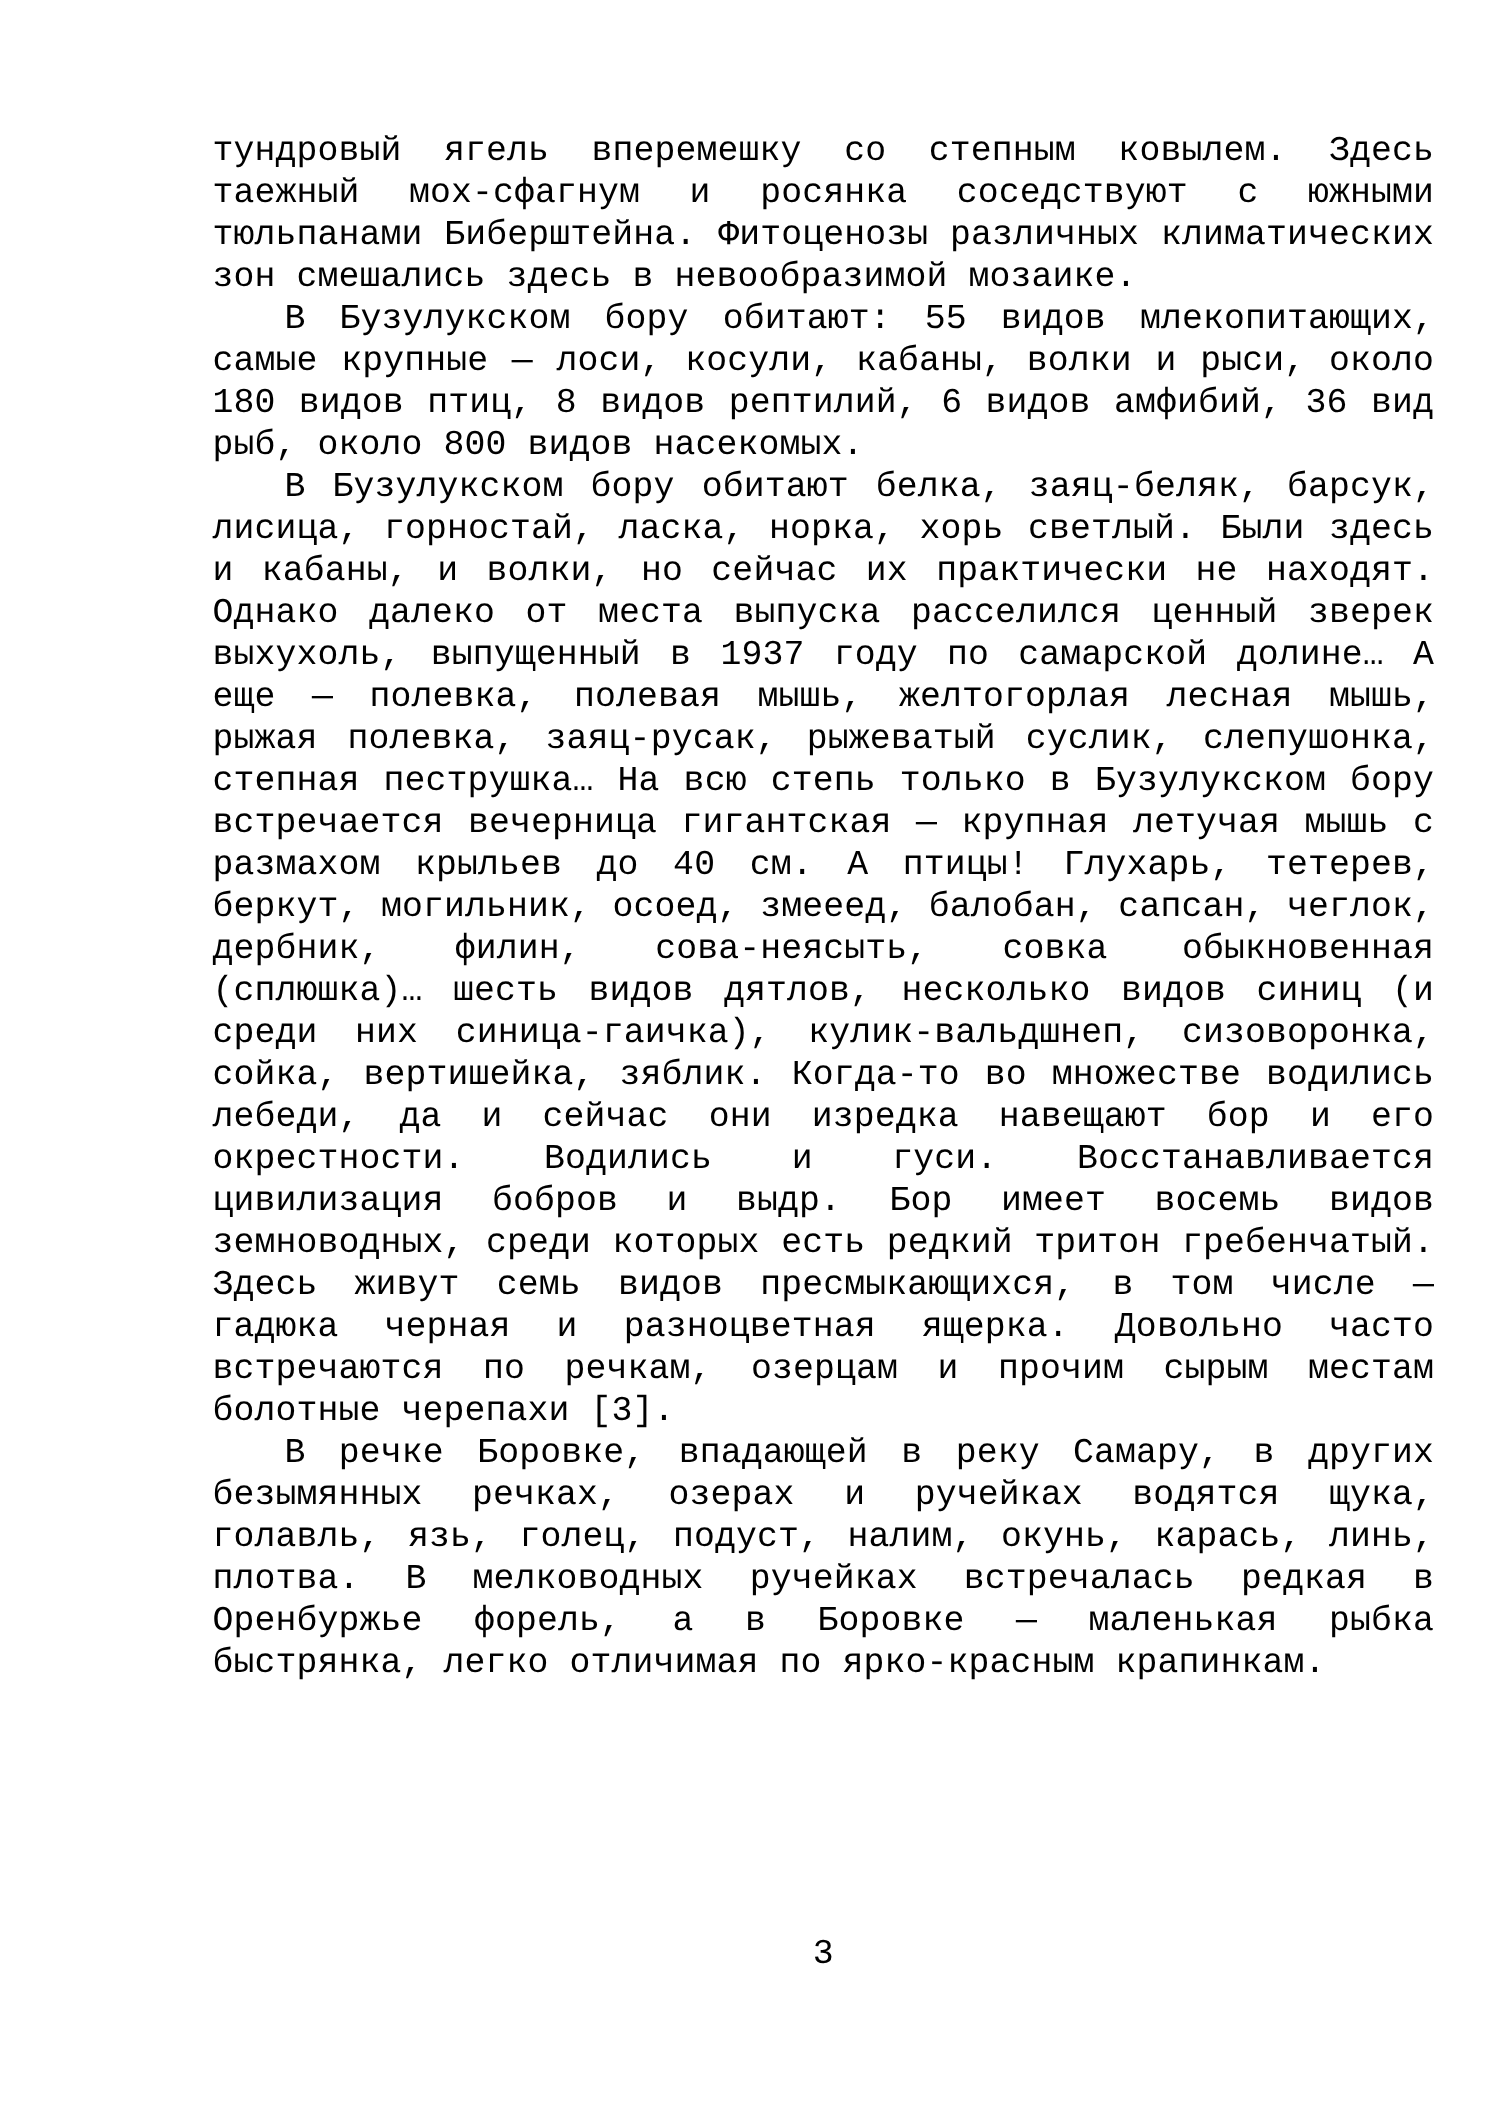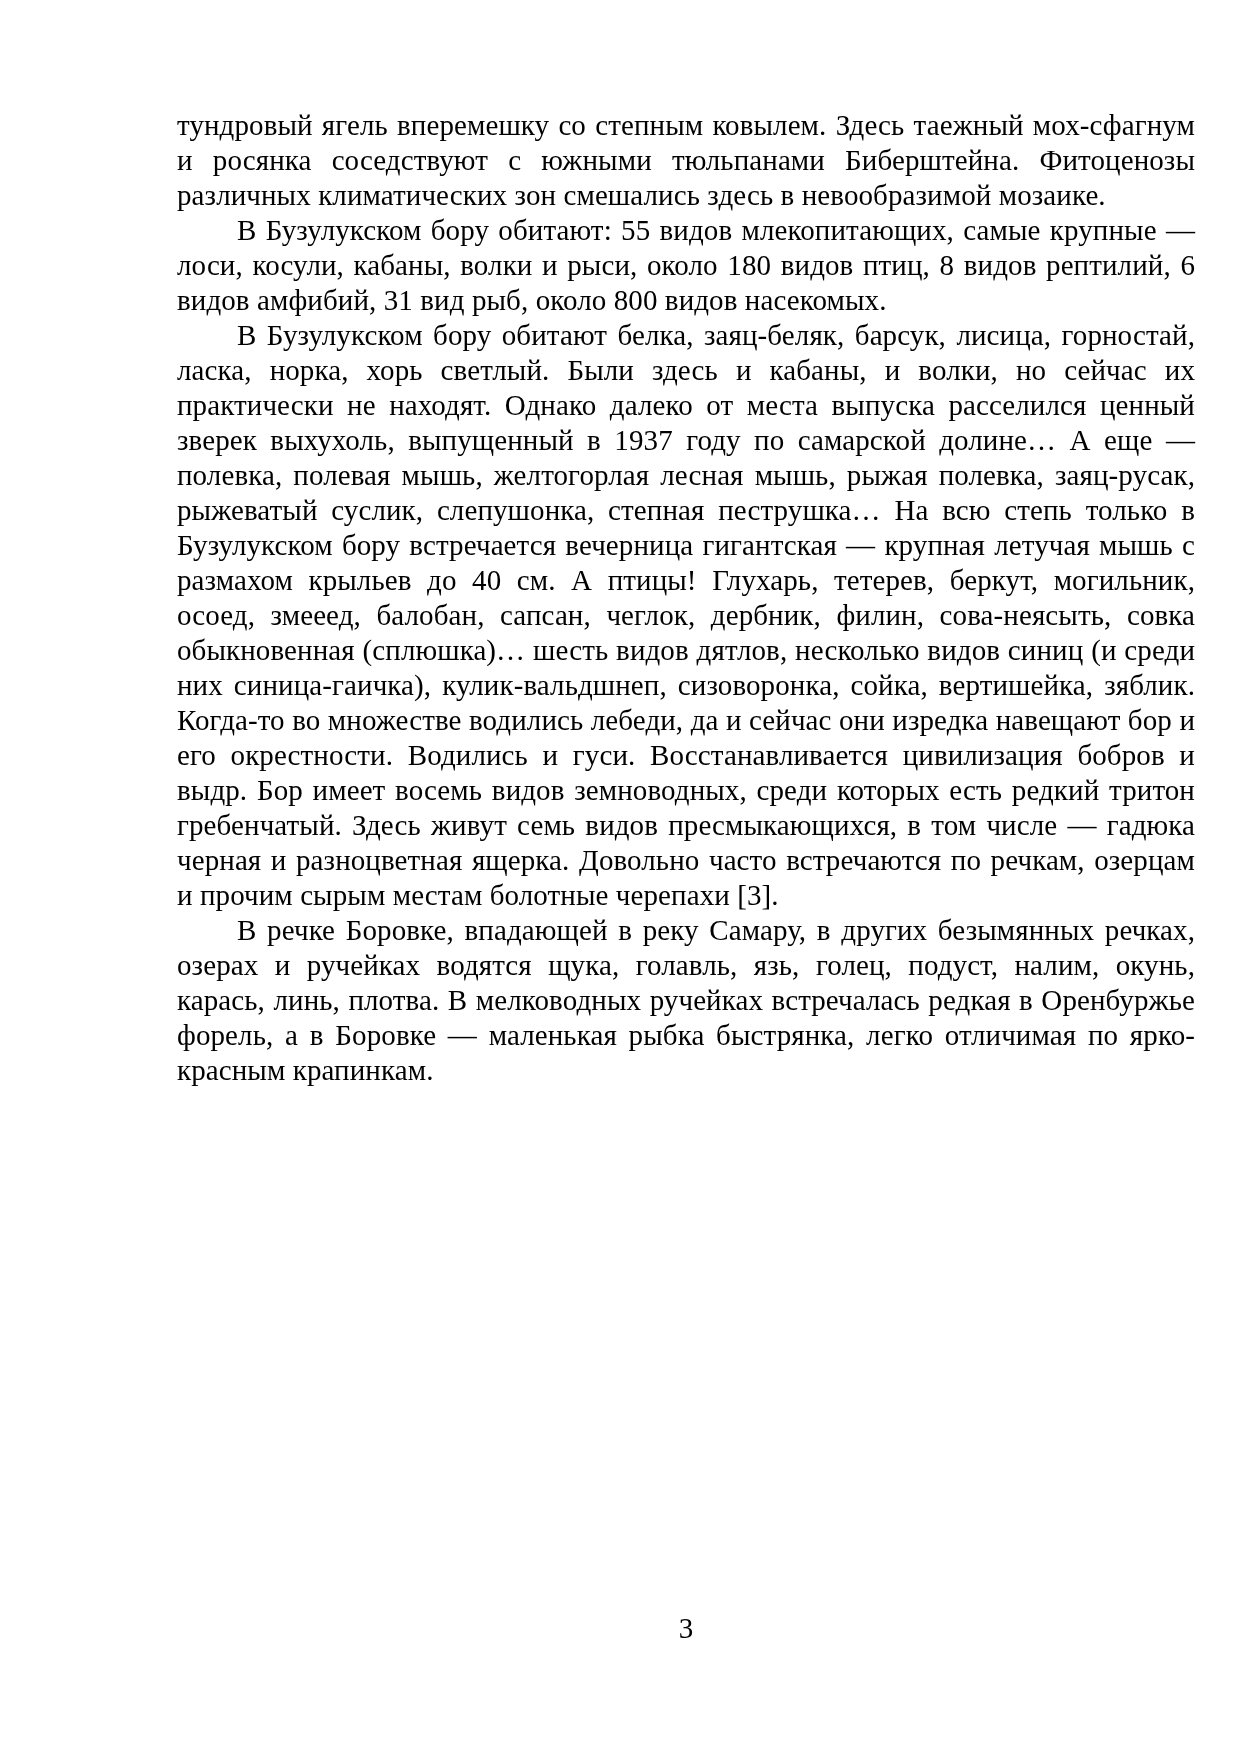--- a/index.html
+++ b/index.html
@@ -6,21 +6,21 @@
     margin: 0;
     padding: 0;
     background: #ffffff;
   }
   .page {
     position: relative;
     width: 1240px;
     height: 1755px;
     background: #ffffff;
     color: #000000;
-    font-family: Liberation Serif, serif;
+    font-family: Liberation Mono, monospace;
     overflow: hidden;
   }
   .text-body {
     position: absolute;
     left: 177px;
     top: 108px;
     width: 1018px;
     font-size: 29px;
     line-height: 35px;
     text-align: justify;
@@ -42,20 +42,20 @@
     font-size: 29px;
     line-height: 35px;
   }
 </style>
 </head>
 <body>
 
 <div class="page">
   <div class="text-body">
       <p class="para">тундровый ягель вперемешку со степным ковылем. Здесь таежный мох-сфагнум и росянка соседствуют с южными тюльпанами Биберштейна. Фитоценозы различных климатических зон смешались здесь в невообразимой мозаике.</p>
-      <p class="para indent">В Бузулукском бору обитают: 55 видов млекопитающих, самые крупные — лоси, косули, кабаны, волки и рыси, около 180 видов птиц, 8 видов рептилий, 6 видов амфибий, 31 вид рыб, около 800 видов насекомых.</p>
+      <p class="para indent">В Бузулукском бору обитают: 55 видов млекопитающих, самые крупные — лоси, косули, кабаны, волки и рыси, около 180 видов птиц, 8 видов рептилий, 6 видов амфибий, 36 вид рыб, около 800 видов насекомых.</p>
       <p class="para indent">В Бузулукском бору обитают белка, заяц-беляк, барсук, лисица, горностай, ласка, норка, хорь светлый. Были здесь и кабаны, и волки, но сейчас их практически не находят. Однако далеко от места выпуска расселился ценный зверек выхухоль, выпущенный в 1937 году по самарской долине… А еще — полевка, полевая мышь, желтогорлая лесная мышь, рыжая полевка, заяц-русак, рыжеватый суслик, слепушонка, степная пеструшка… На всю степь только в Бузулукском бору встречается вечерница гигантская — крупная летучая мышь с размахом крыльев до 40 см. А птицы! Глухарь, тетерев, беркут, могильник, осоед, змееед, балобан, сапсан, чеглок, дербник, филин, сова-неясыть, совка обыкновенная (сплюшка)… шесть видов дятлов, несколько видов синиц (и среди них синица-гаичка), кулик-вальдшнеп, сизоворонка, сойка, вертишейка, зяблик. Когда-то во множестве водились лебеди, да и сейчас они изредка навещают бор и его окрестности. Водились и гуси. Восстанавливается цивилизация бобров и выдр. Бор имеет восемь видов земноводных, среди которых есть редкий тритон гребенчатый. Здесь живут семь видов пресмыкающихся, в том числе — гадюка черная и разноцветная ящерка. Довольно часто встречаются по речкам, озерцам и прочим сырым местам болотные черепахи [3].</p>
       <p class="para indent">В речке Боровке, впадающей в реку Самару, в других безымянных речках, озерах и ручейках водятся щука, голавль, язь, голец, подуст, налим, окунь, карась, линь, плотва. В мелководных ручейках встречалась редкая в Оренбуржье форель, а в Боровке — маленькая рыбка быстрянка, легко отличимая по ярко-красным крапинкам.</p>
     </div>
   <div class="page-footer">
     <span>3</span>
   </div>
 </div>
 
 </body></html>

